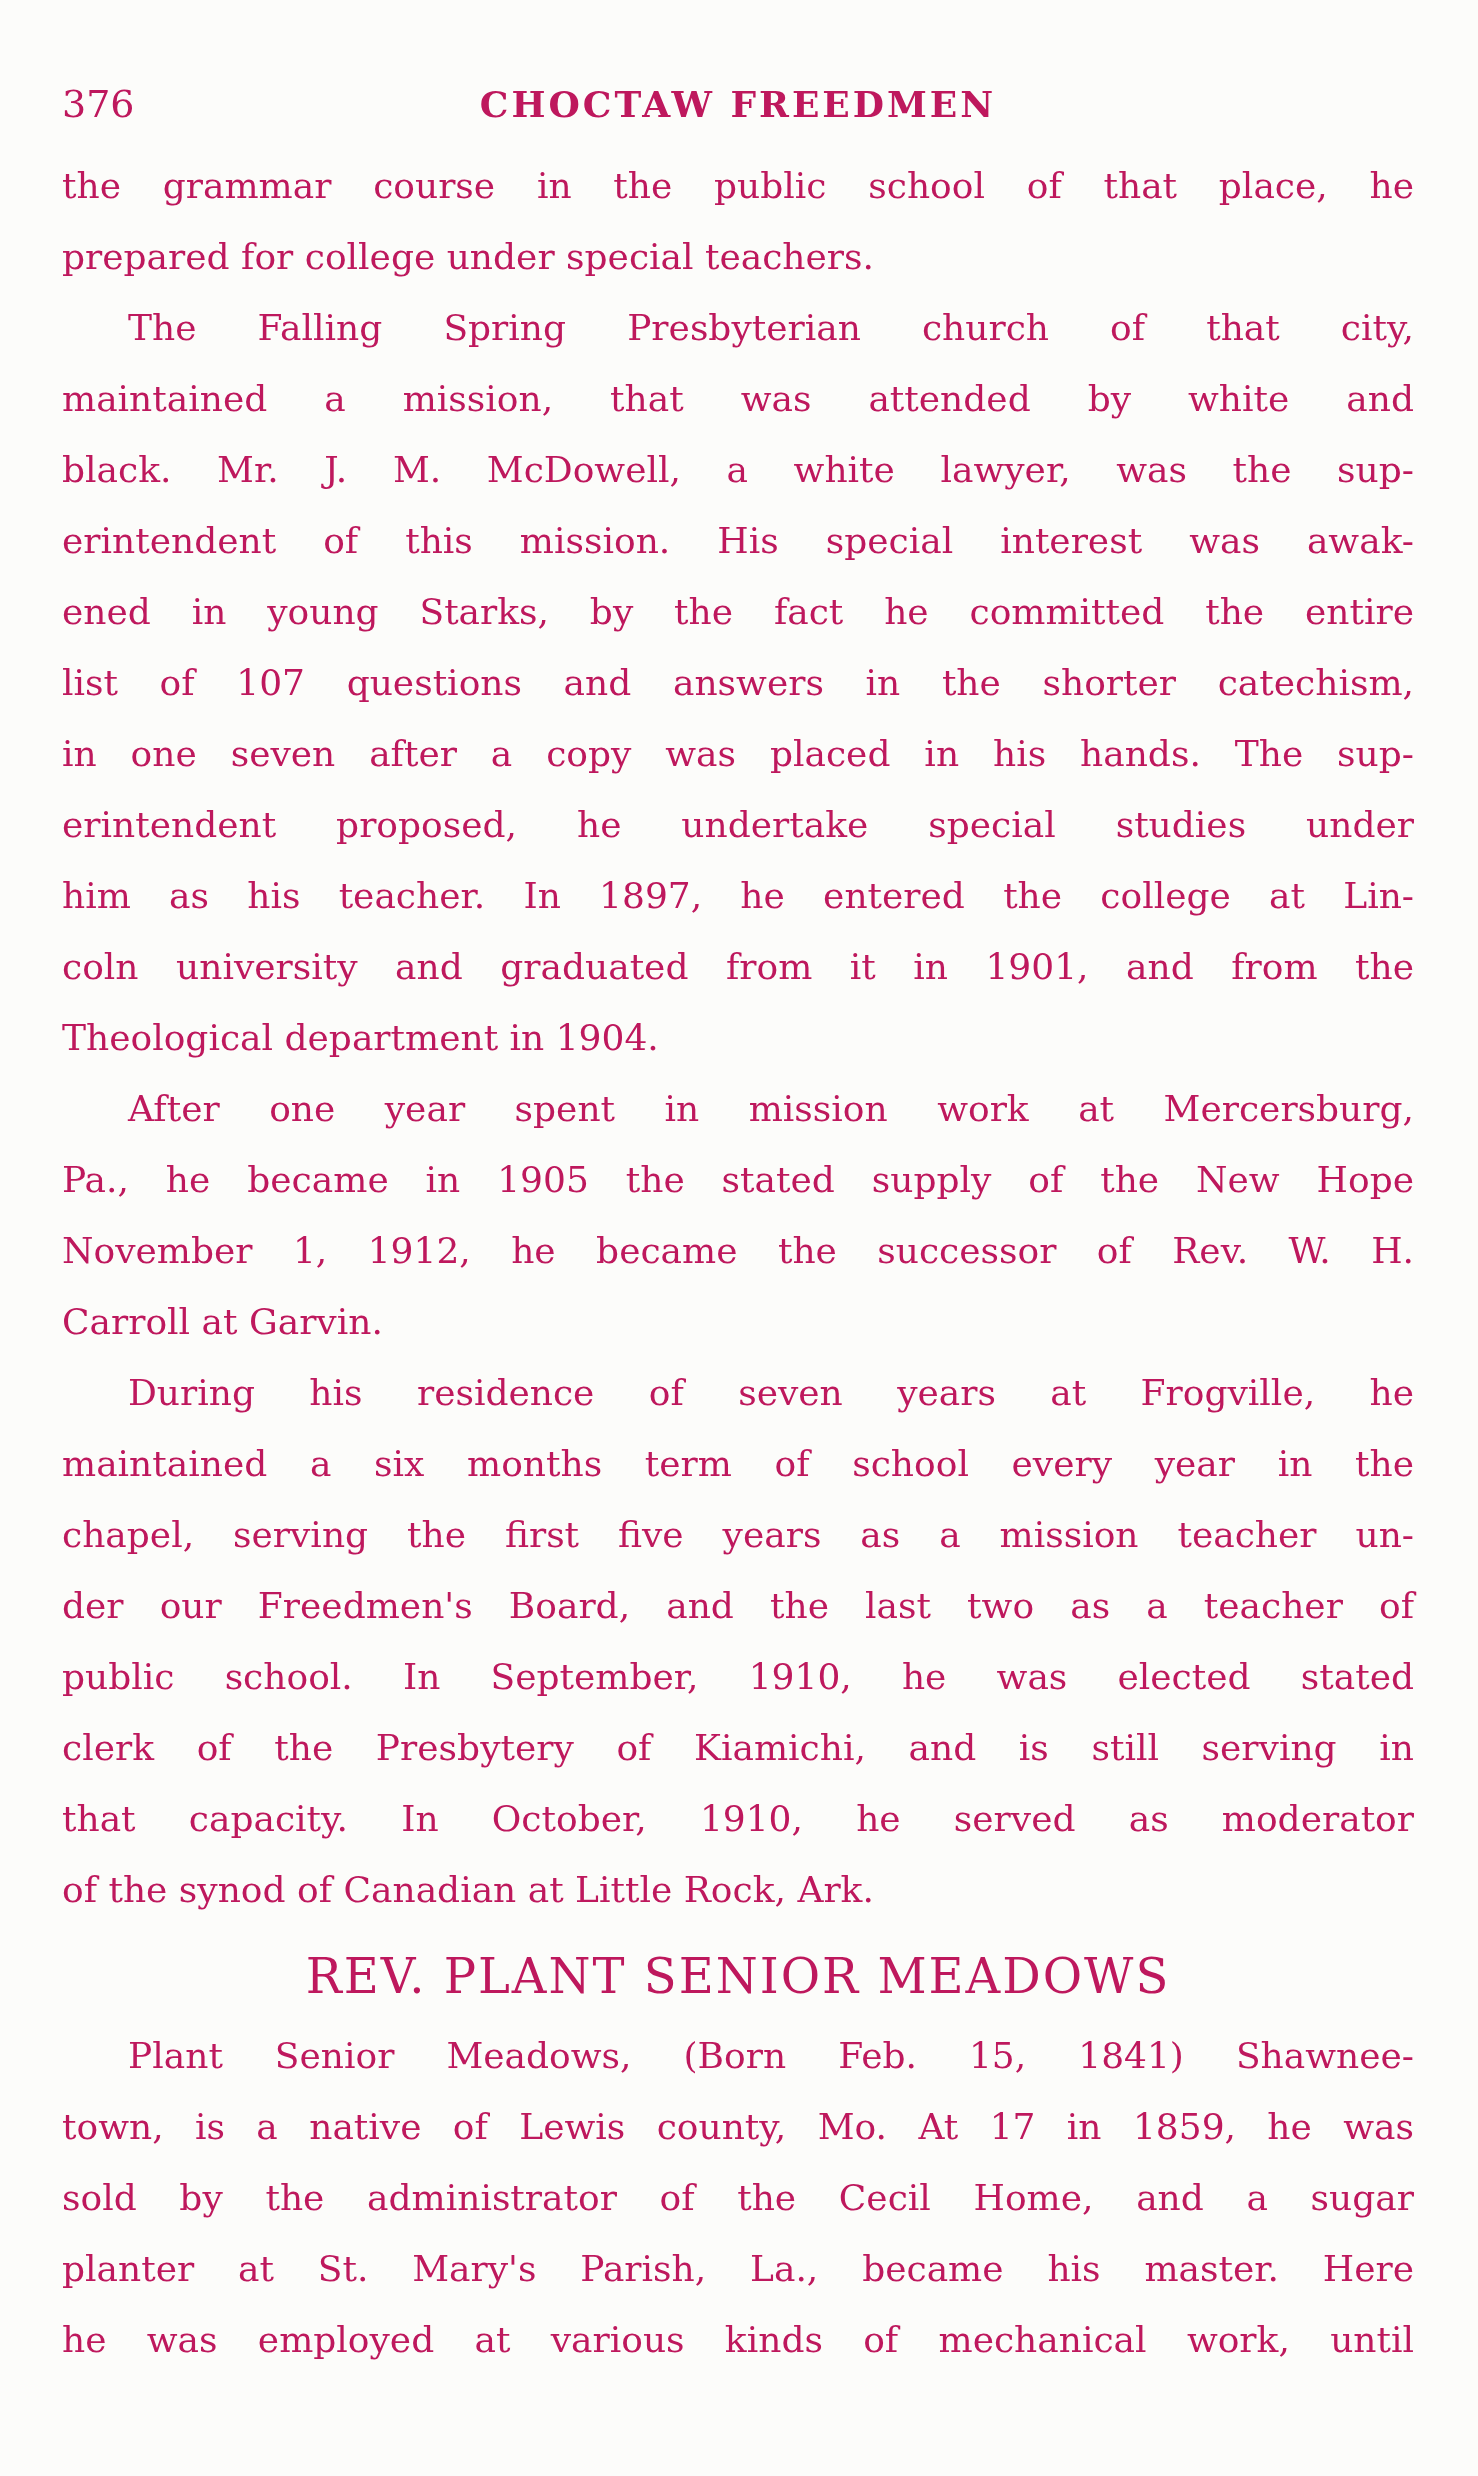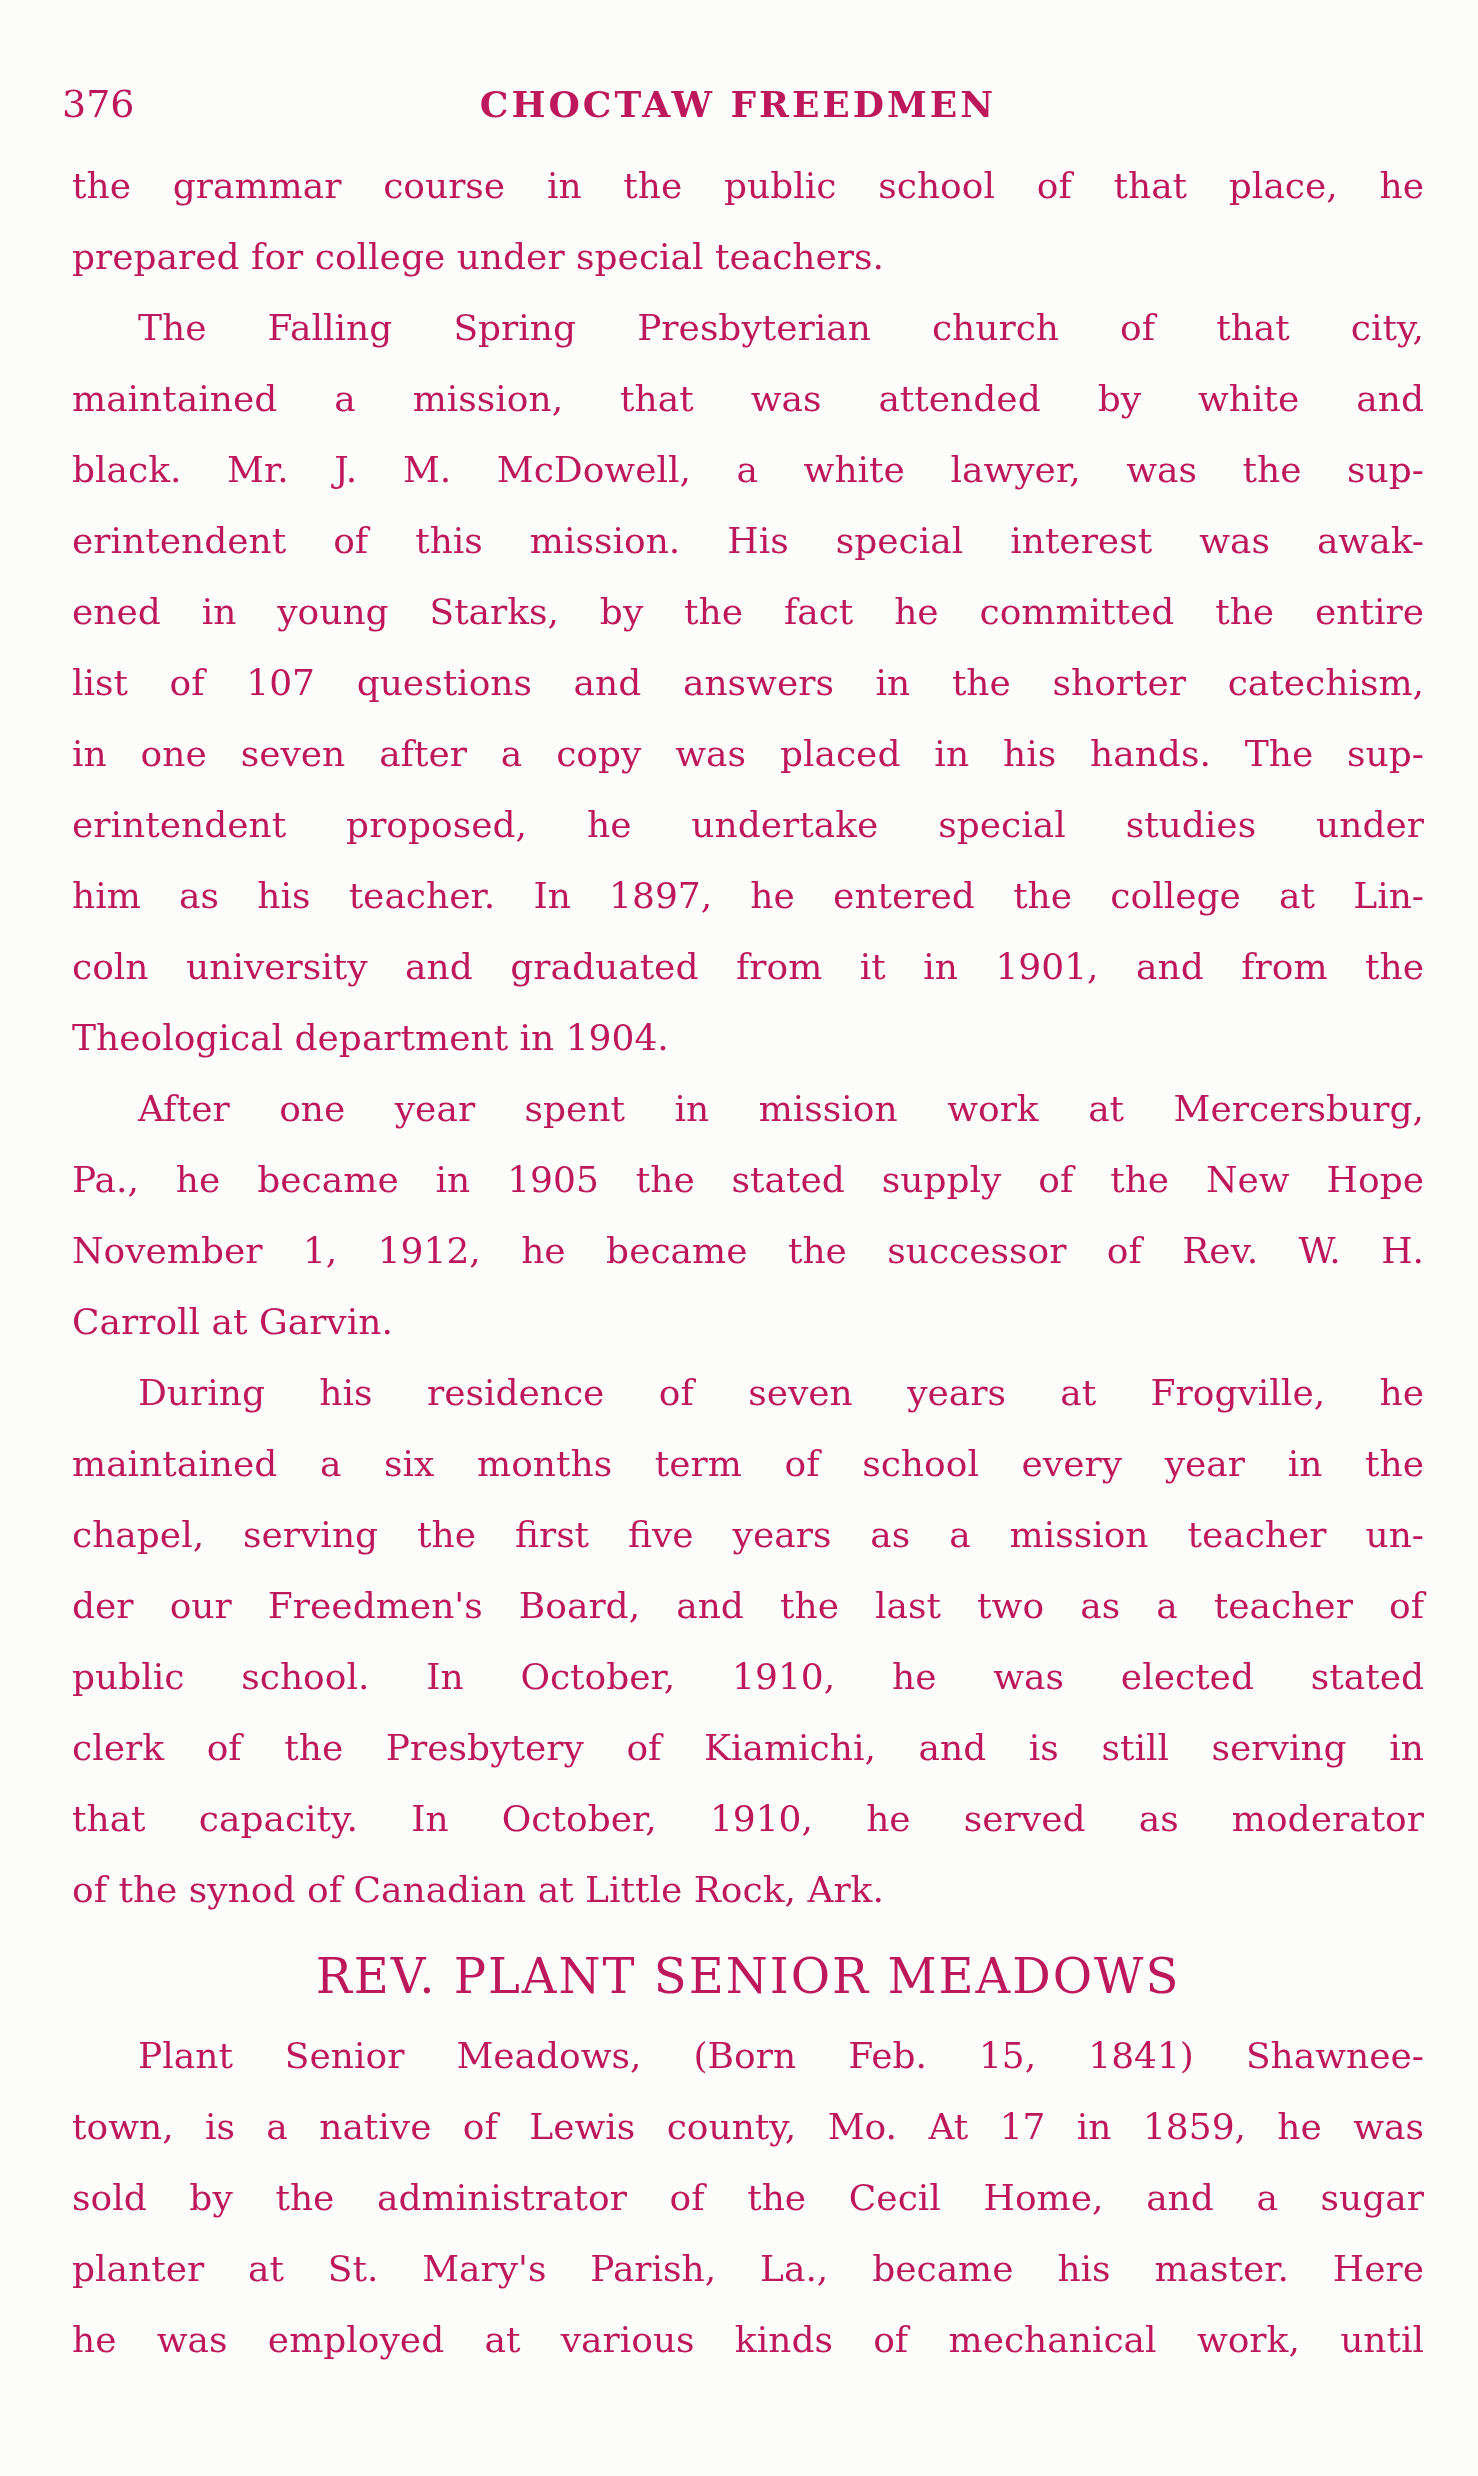--- a/index.html
+++ b/index.html
@@ -35,21 +35,20 @@
     display: block;
     text-align: center;
     font-size: 36px;
     line-height: 48px;
     letter-spacing: 3px;
     white-space: nowrap;
     font-weight: bold;
   }
   .page-body {
     width: 1352px;
-    margin-left: 10px;
   }
   .paragraph {
     margin: 0;
   }
   .line {
     font-size: 36px;
     line-height: 71px;
     text-align: justify;
     text-align-last: justify;
     -moz-text-align-last: justify;
@@ -101,21 +100,21 @@
         <div class="line indent">After one year spent in mission work at Mercersburg,</div>
         <div class="line">Pa., he became in 1905 the stated supply of the New Hope</div>
         <div class="line">November 1, 1912, he became the successor of Rev. W. H.</div>
         <div class="line last">Carroll at Garvin.</div>
       </div>
       <div class="paragraph">
         <div class="line indent">During his residence of seven years at Frogville, he</div>
         <div class="line">maintained a six months term of school every year in the</div>
         <div class="line">chapel, serving the first five years as a mission teacher un-</div>
         <div class="line">der our Freedmen's Board, and the last two as a teacher of</div>
-        <div class="line">public school. In October, 1910, he was elected stated</div>
+        <div class="line">public school. In September, 1910, he was elected stated</div>
         <div class="line">clerk of the Presbytery of Kiamichi, and is still serving in</div>
         <div class="line">that capacity. In October, 1910, he served as moderator</div>
         <div class="line last">of the synod of Canadian at Little Rock, Ark.</div>
       </div>
       <div class="section-heading">REV. PLANT SENIOR MEADOWS</div>
       <div class="paragraph">
         <div class="line indent">Plant Senior Meadows, (Born Feb. 15, 1841) Shawnee-</div>
         <div class="line">town, is a native of Lewis county, Mo. At 17 in 1859, he was</div>
         <div class="line">sold by the administrator of the Cecil Home, and a sugar</div>
         <div class="line">planter at St. Mary's Parish, La., became his master. Here</div>

